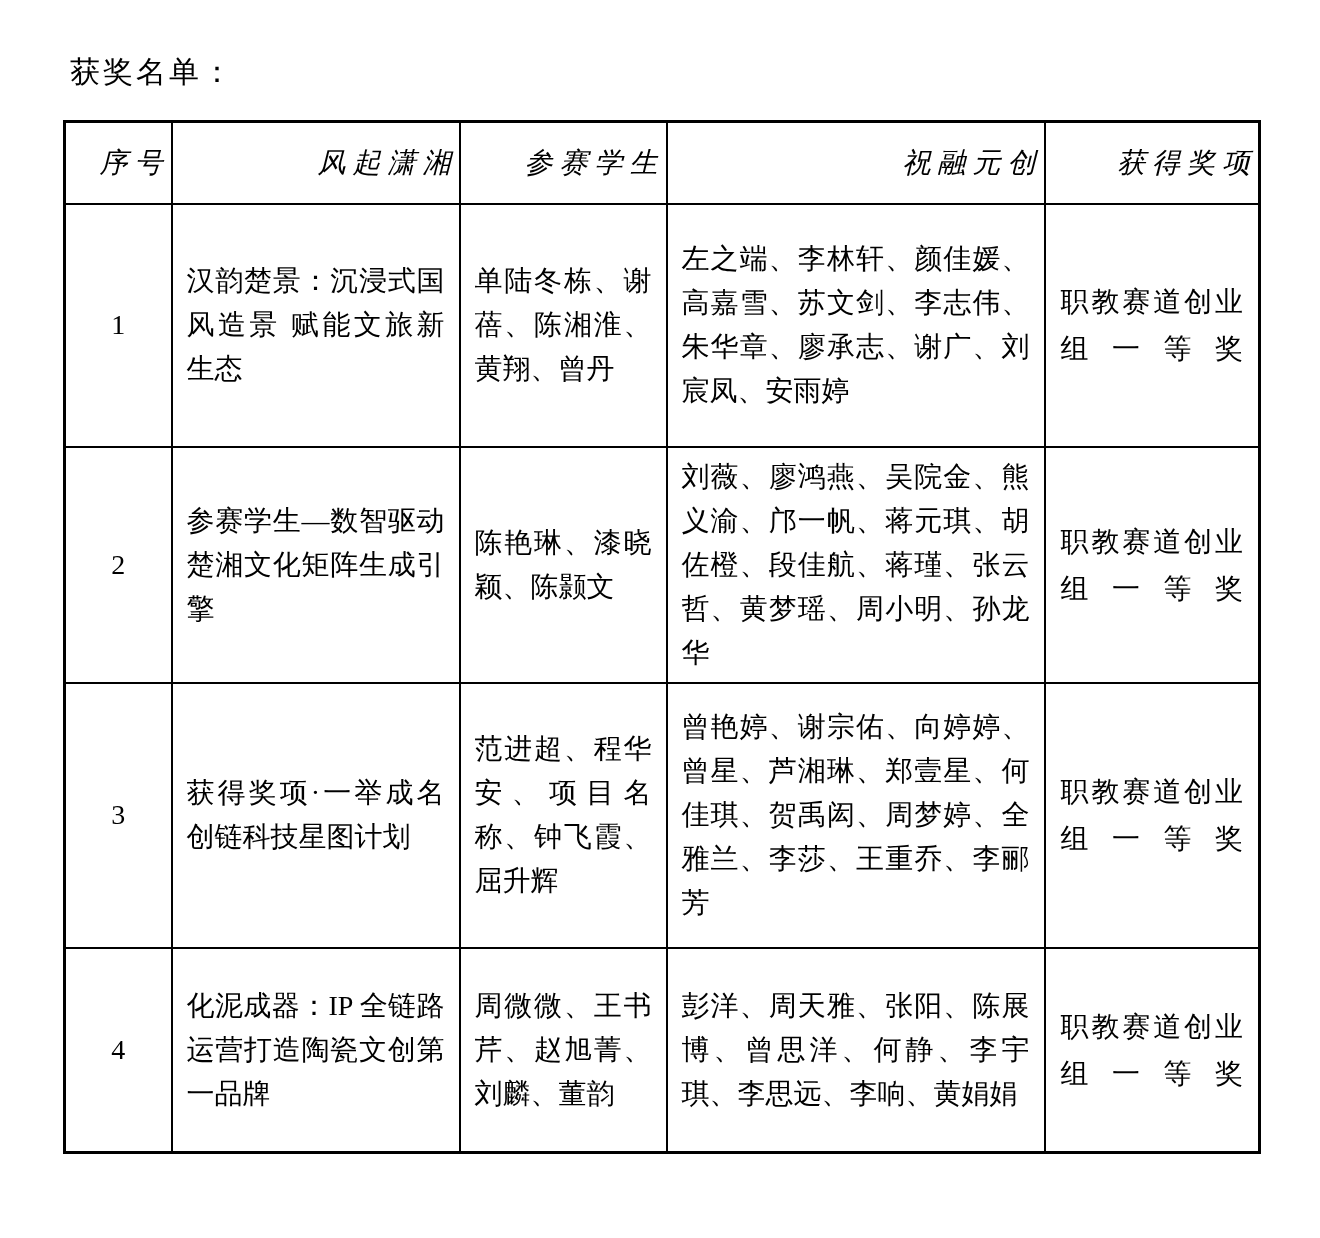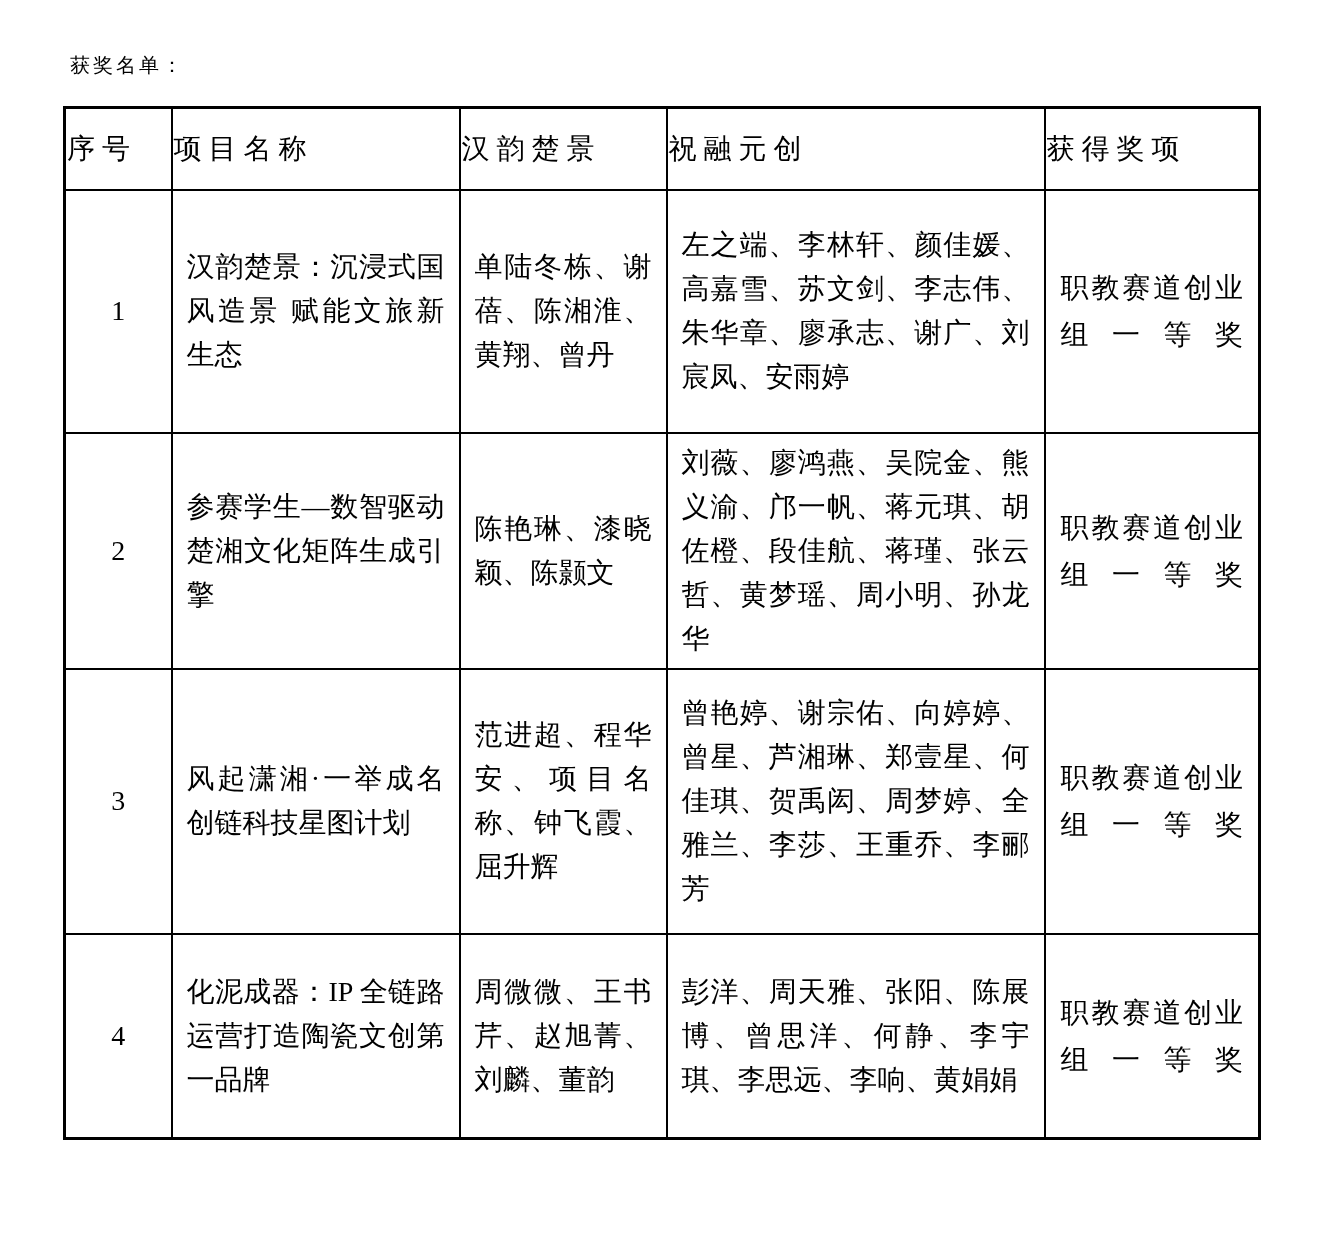--- a/index.html
+++ b/index.html
@@ -11,43 +11,44 @@
     font-family: "Liberation Serif", "DejaVu Serif", serif;
     color: #000000;
   }
   .page {
     width: 1320px;
     height: 1238px;
     overflow: hidden;
   }
   .doc-title {
     margin: 52px 0 0 70px;
-    font-size: 20px;
+    font-size: 30px;
     letter-spacing: 3px;
     white-space: nowrap;
   }
   table.award-table {
     border-collapse: collapse;
     table-layout: fixed;
     margin: 27px 0 0 63px;
     border: 3px solid #000;
   }
   .award-table th,
   .award-table td {
     border: 2px solid #000;
     font-size: 28px;
     font-weight: normal;
     vertical-align: middle;
     box-sizing: border-box;
     overflow: hidden;
   }
   .award-table th {
     height: 82px;
-    text-align: left;
+    text-align: right;
     letter-spacing: 7px;
+    font-style: italic;
   }
   td.cell-serial {
     text-align: center;
   }
   td.cell-text {
     text-align: justify;
     text-justify: inter-character;
     line-height: 44px;
     padding: 0 14px;
   }
@@ -74,22 +75,22 @@
     <colgroup>
       <col style="width:107px">
       <col style="width:288px">
       <col style="width:207px">
       <col style="width:378px">
       <col style="width:215px">
     </colgroup>
     <thead>
       <tr>
         <th>序号</th>
-        <th>项目名称</th>
-        <th>汉韵楚景</th>
+        <th>风起潇湘</th>
+        <th>参赛学生</th>
         <th>祝融元创</th>
         <th>获得奖项</th>
       </tr>
     </thead>
     <tbody>
       <tr class="r1">
         <td class="cell-serial">1</td>
         <td class="cell-text">汉韵楚景：沉浸式国风造景 赋能文旅新生态</td>
         <td class="cell-text">单陆冬栋、谢蓓、陈湘淮、黄翔、曾丹</td>
         <td class="cell-text">左之端、李林轩、颜佳媛、高嘉雪、苏文剑、李志伟、朱华章、廖承志、谢广、刘宸凤、安雨婷</td>
@@ -97,21 +98,21 @@
       </tr>
       <tr class="r2">
         <td class="cell-serial">2</td>
         <td class="cell-text">参赛学生—数智驱动楚湘文化矩阵生成引擎</td>
         <td class="cell-text">陈艳琳、漆晓颖、陈颢文</td>
         <td class="cell-text">刘薇、廖鸿燕、吴院金、熊义渝、邝一帆、蒋元琪、胡佐橙、段佳航、蒋瑾、张云哲、黄梦瑶、周小明、孙龙华</td>
         <td class="cell-award">职教赛道创业组一等奖</td>
       </tr>
       <tr class="r3">
         <td class="cell-serial">3</td>
-        <td class="cell-text">风起潇湘·一举成名创链科技星图计划</td>
+        <td class="cell-text">获得奖项·一举成名创链科技星图计划</td>
         <td class="cell-text">范进超、程华安、项目名称、钟飞霞、屈升辉</td>
         <td class="cell-text">曾艳婷、谢宗佑、向婷婷、曾星、芦湘琳、郑壹星、何佳琪、贺禹闳、周梦婷、全雅兰、李莎、王重乔、李郦芳</td>
         <td class="cell-award">职教赛道创业组一等奖</td>
       </tr>
       <tr class="r4">
         <td class="cell-serial">4</td>
         <td class="cell-text">化泥成器：IP 全链路运营打造陶瓷文创第一品牌</td>
         <td class="cell-text">周微微、王书芹、赵旭菁、刘麟、董韵</td>
         <td class="cell-text">彭洋、周天雅、张阳、陈展博、曾思洋、何静、李宇琪、李思远、李响、黄娟娟</td>
         <td class="cell-award">职教赛道创业组一等奖</td>

